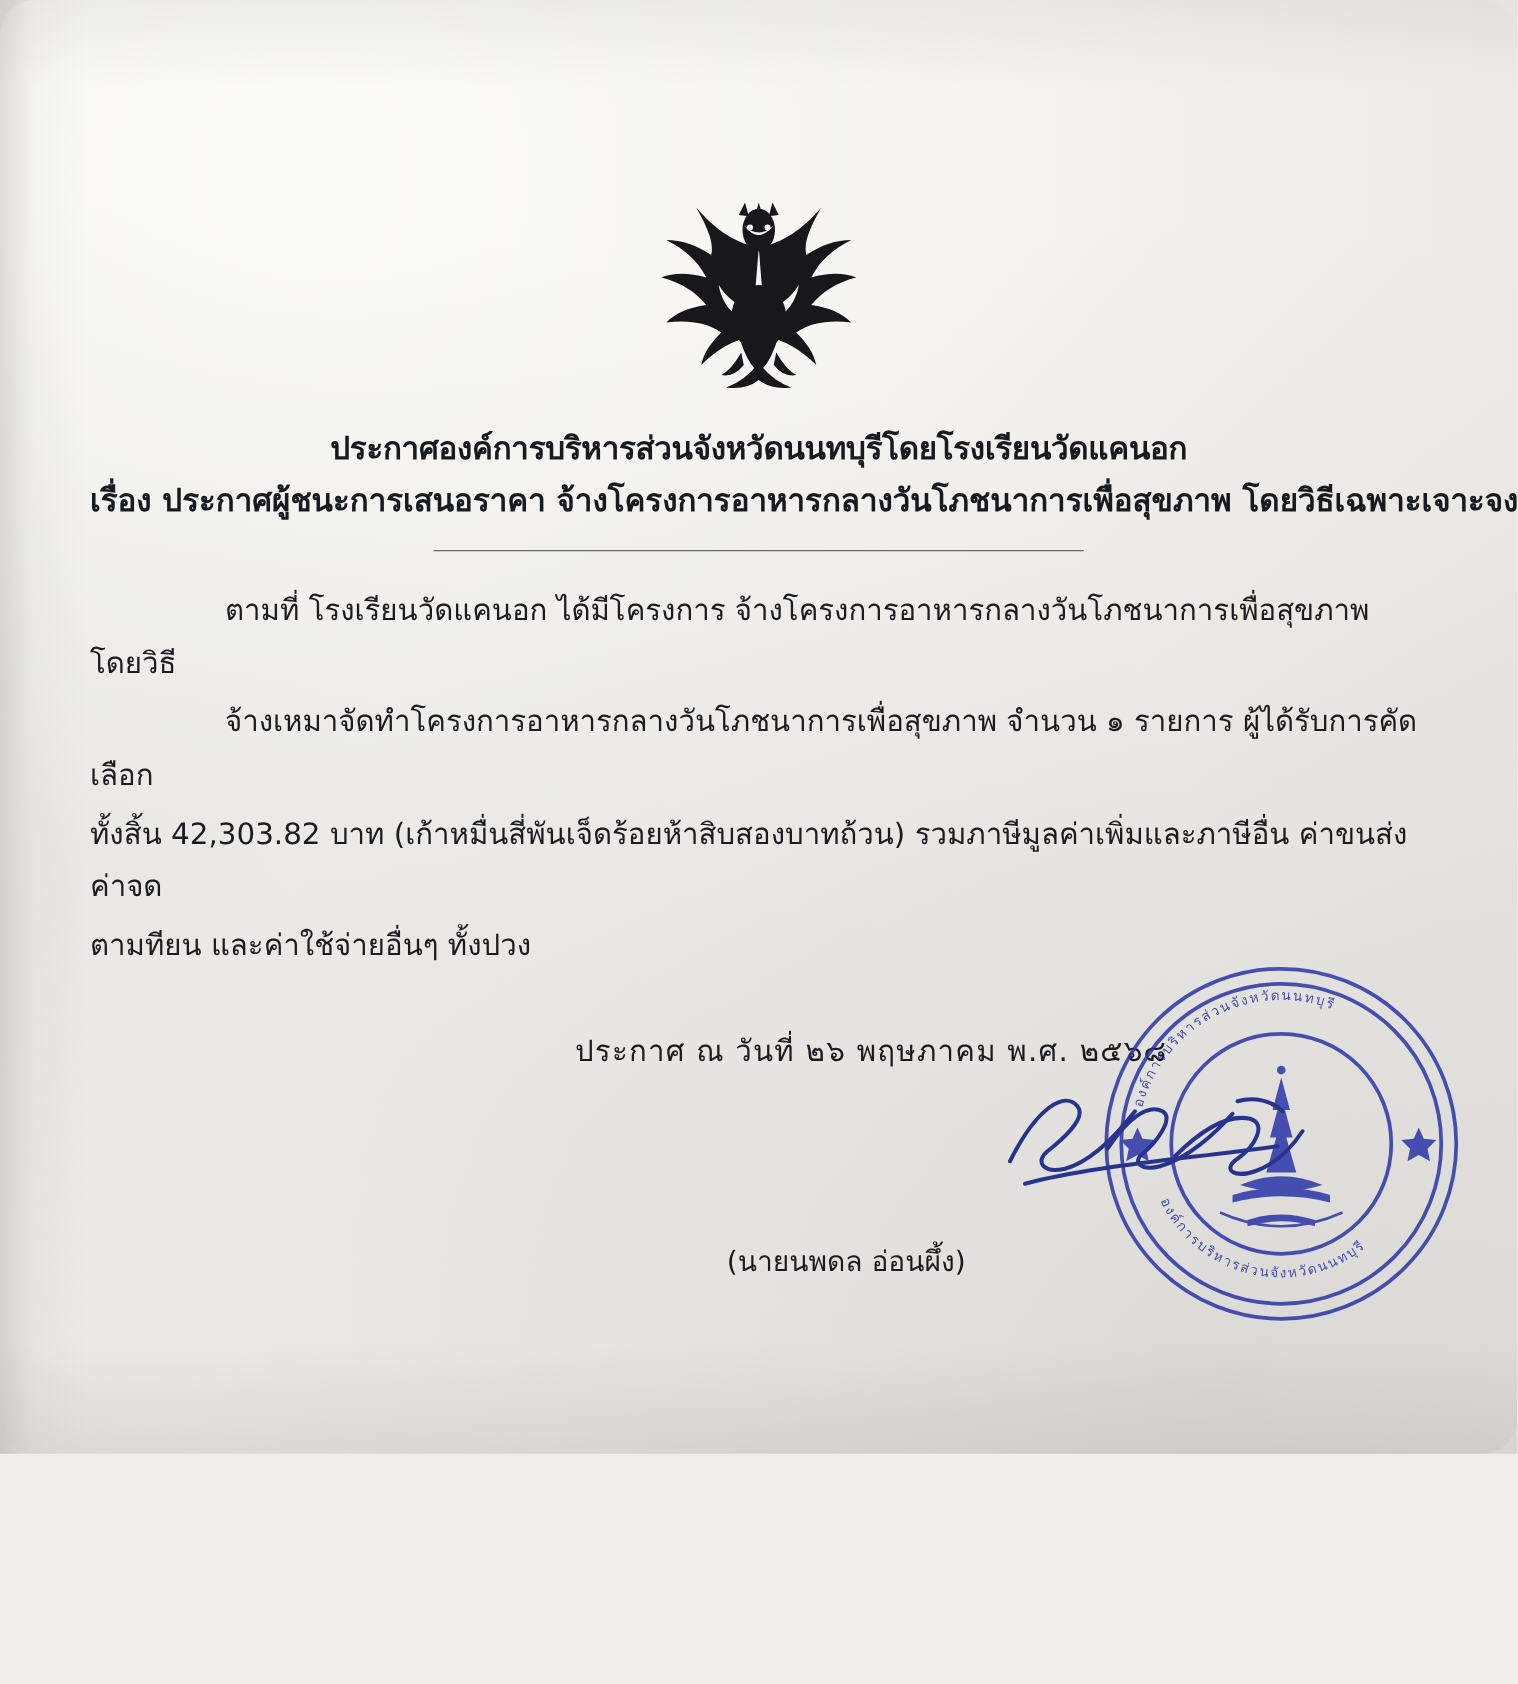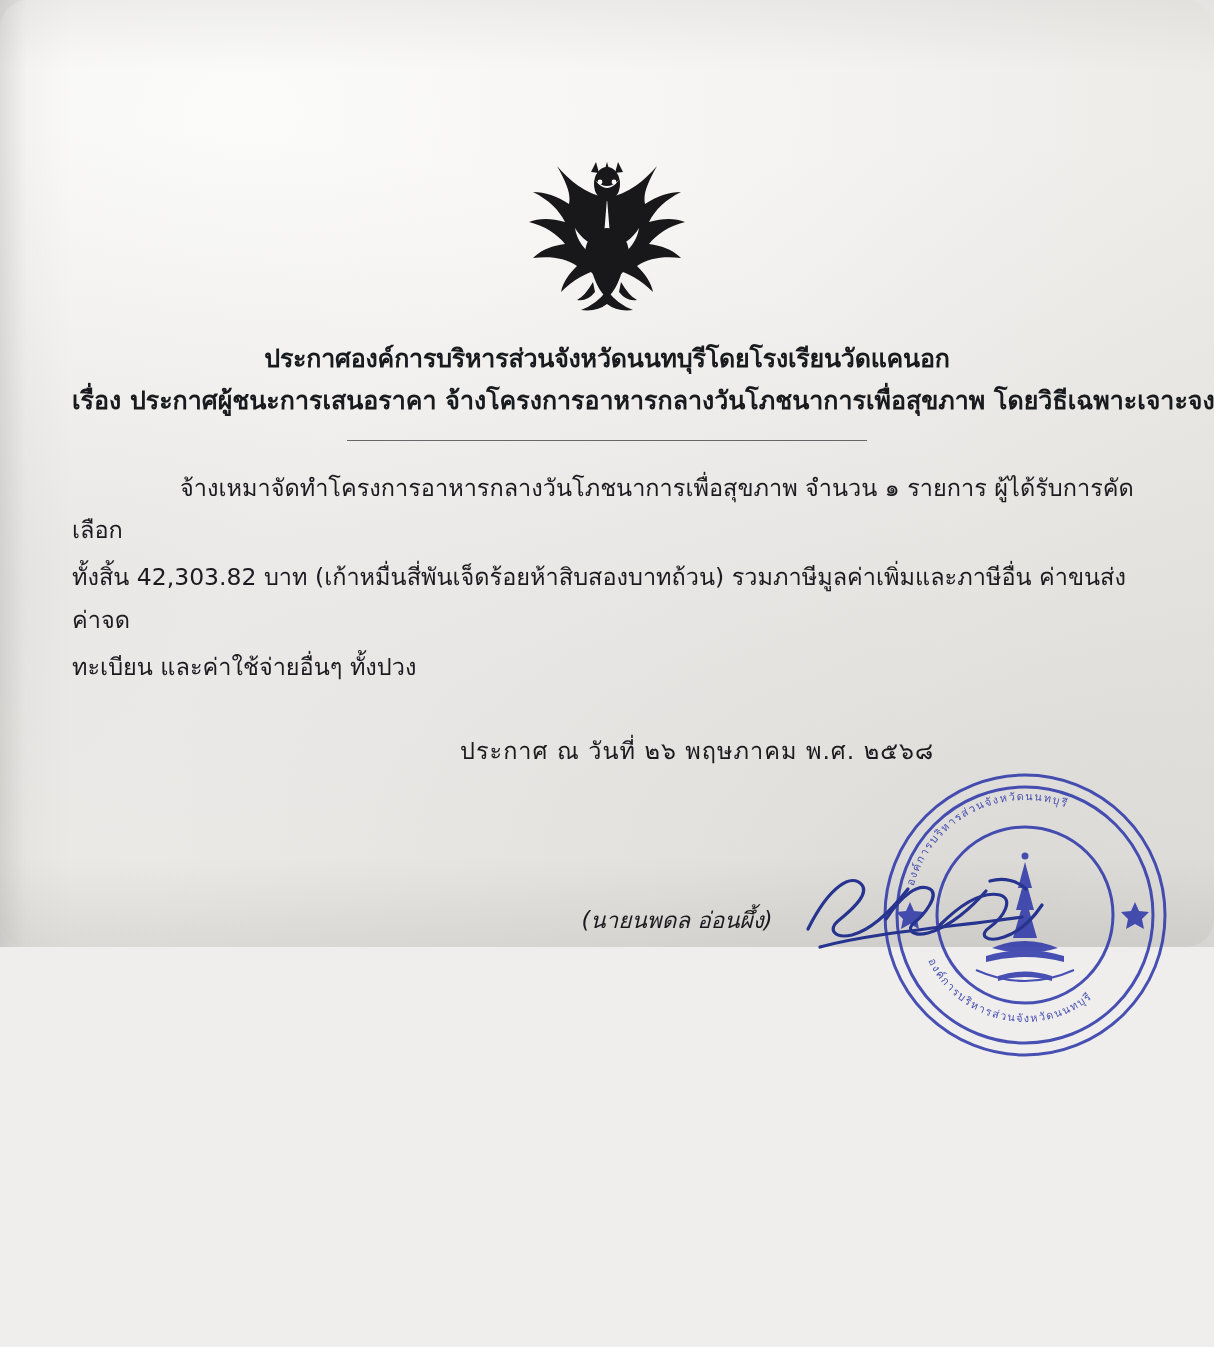--- a/index.html
+++ b/index.html
@@ -11,21 +11,21 @@
     height: 1347px;
     background: #efeeec;
     font-family: "DejaVu Sans", "Liberation Sans", sans-serif;
     overflow: hidden;
   }
 
   
   .page {
     position: relative;
     width: 1214px;
-    height: 947px;
+    height: 1163px;
     background:
       radial-gradient(ellipse at 20% 12%, #fbfbfa 0%, #f4f3f1 42%, #eceae7 75%, #e6e4e1 100%);
     border-radius: 28px;
   }
   .page::before {
     
     content: "";
     position: absolute;
     inset: 0;
     background:
@@ -113,21 +113,21 @@
     padding-left: 180px;
   }
 
   .sign-block {
     margin-top: 132px;
     text-align: center;
     font-size: 22.5px;
     line-height: 1.7;
     padding-left: 140px;
   }
-  .sign-name { white-space: nowrap; font-style: italic; }
+  .sign-name { white-space: nowrap; }
   .sign-pos  { white-space: nowrap; }
 
   
   .signature {
     position: absolute;
     left: 790px;
     top: 855px;
     width: 260px;
     height: 120px;
     z-index: 6;
@@ -184,23 +184,24 @@
       </svg>
     </div>
 
     <div class="title-block">
       <div class="doc-title">ประกาศองค์การบริหารส่วนจังหวัดนนทบุรีโดยโรงเรียนวัดแคนอก</div>
       <div class="doc-subtitle">เรื่อง ประกาศผู้ชนะการเสนอราคา จ้างโครงการอาหารกลางวันโภชนาการเพื่อสุขภาพ โดยวิธีเฉพาะเจาะจง</div>
       <div class="rule"></div>
     </div>
 
     <div class="body-block">
+      <p class="para"><span class="indent"></span><span>ตามที่ โรงเรียนวัดแคนอก ได้มีโครงการ จ้างโครงการอาหารกลางวันโภชนาการเพื่อสุขภาพ โดยวิธี</span></p>
       <p class="para"><span class="indent"></span><span>จ้างเหมาจัดทำโครงการอาหารกลางวันโภชนาการเพื่อสุขภาพ จำนวน ๑ รายการ ผู้ได้รับการคัดเลือก</span></p>
       <p class="para">ทั้งสิ้น 42,303.82 บาท (เก้าหมื่นสี่พันเจ็ดร้อยห้าสิบสองบาทถ้วน) รวมภาษีมูลค่าเพิ่มและภาษีอื่น ค่าขนส่ง ค่าจด</p>
-      <p class="para">ทะเบียน และค่าใช้จ่ายอื่นๆ ทั้งปวง</p>
+      <p class="para">ตามทียน และค่าใช้จ่ายอื่นๆ ทั้งปวง</p>
     </div>
 
     <div class="date-line">ประกาศ ณ วันที่  ๒๖ พฤษภาคม พ.ศ. ๒๕๖๘</div>
 
     <div class="sign-block">
       <div class="sign-name">(นายนพดล อ่อนผึ้ง)</div>
     </div>
   </div>
 
   <svg class="seal" viewBox="0 0 290 290" aria-hidden="true">

